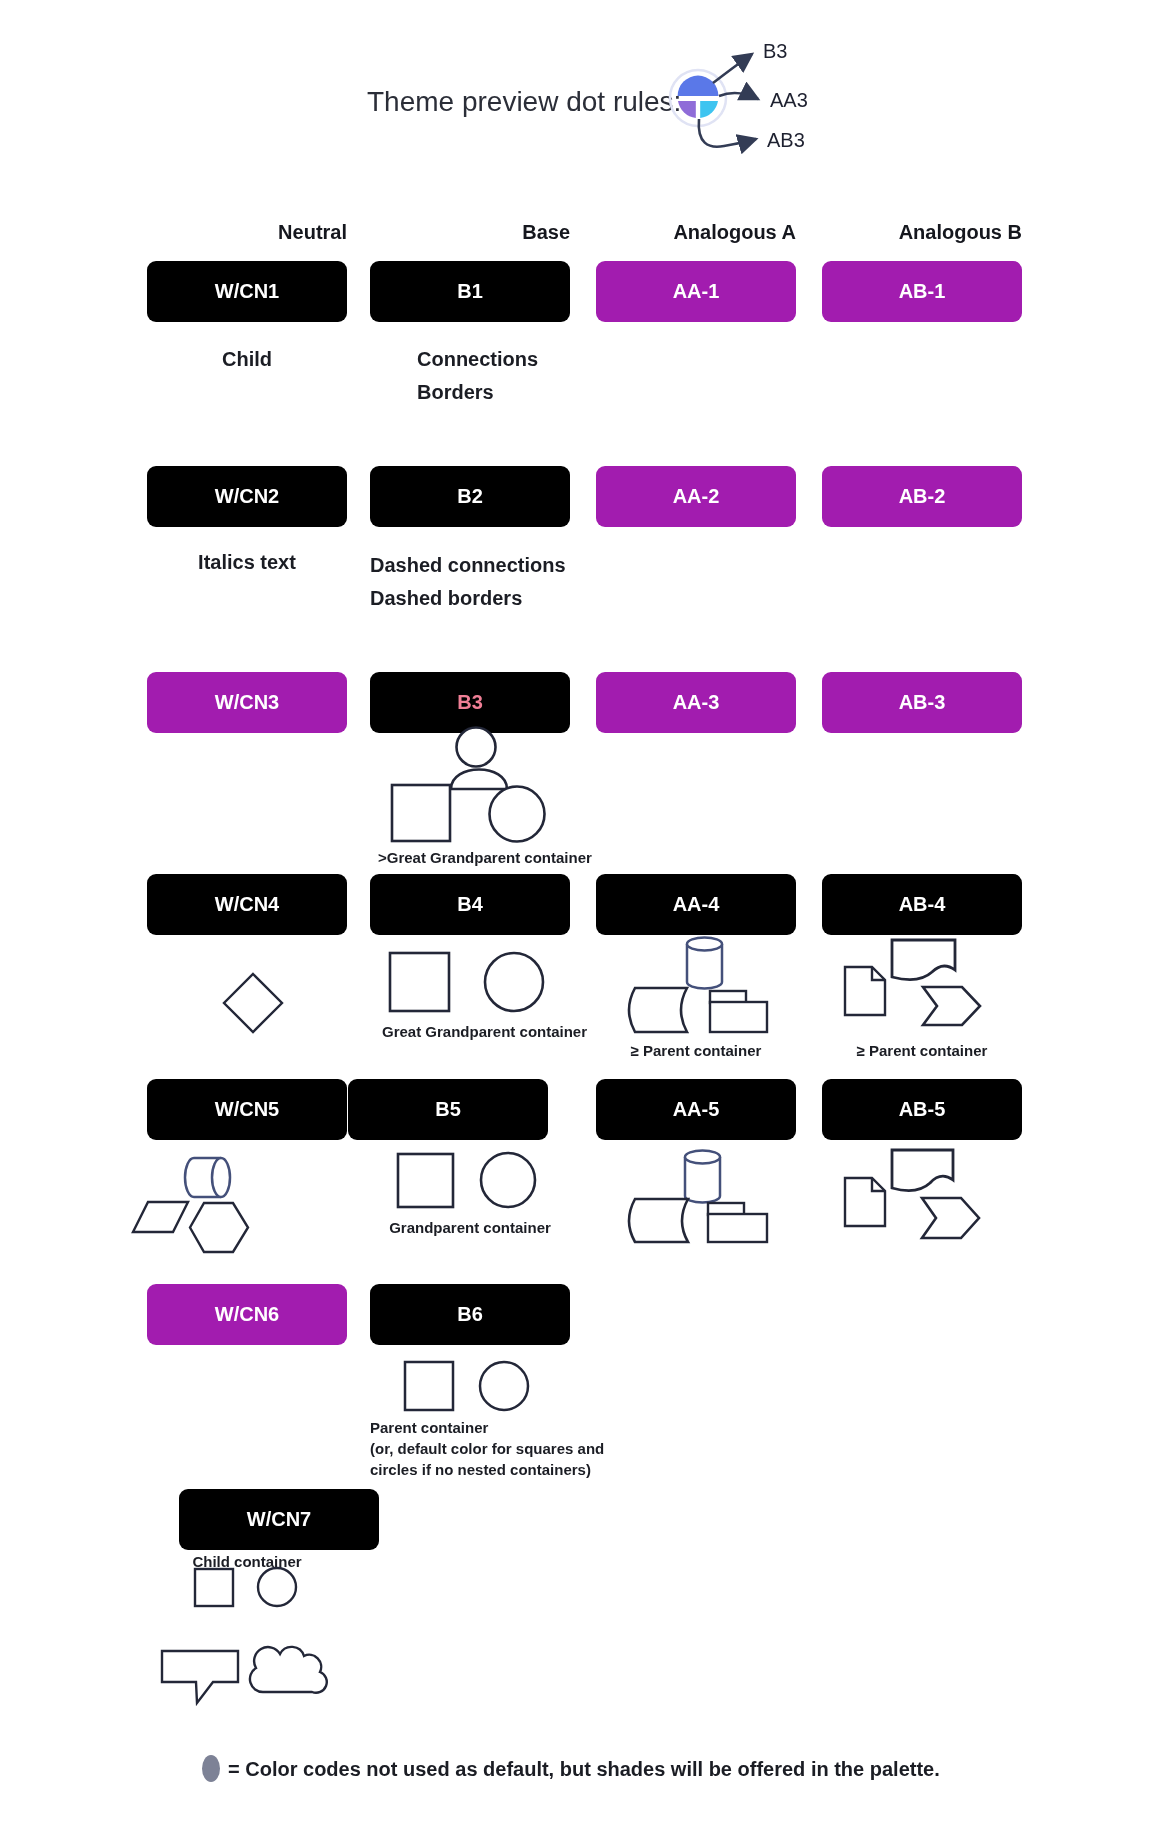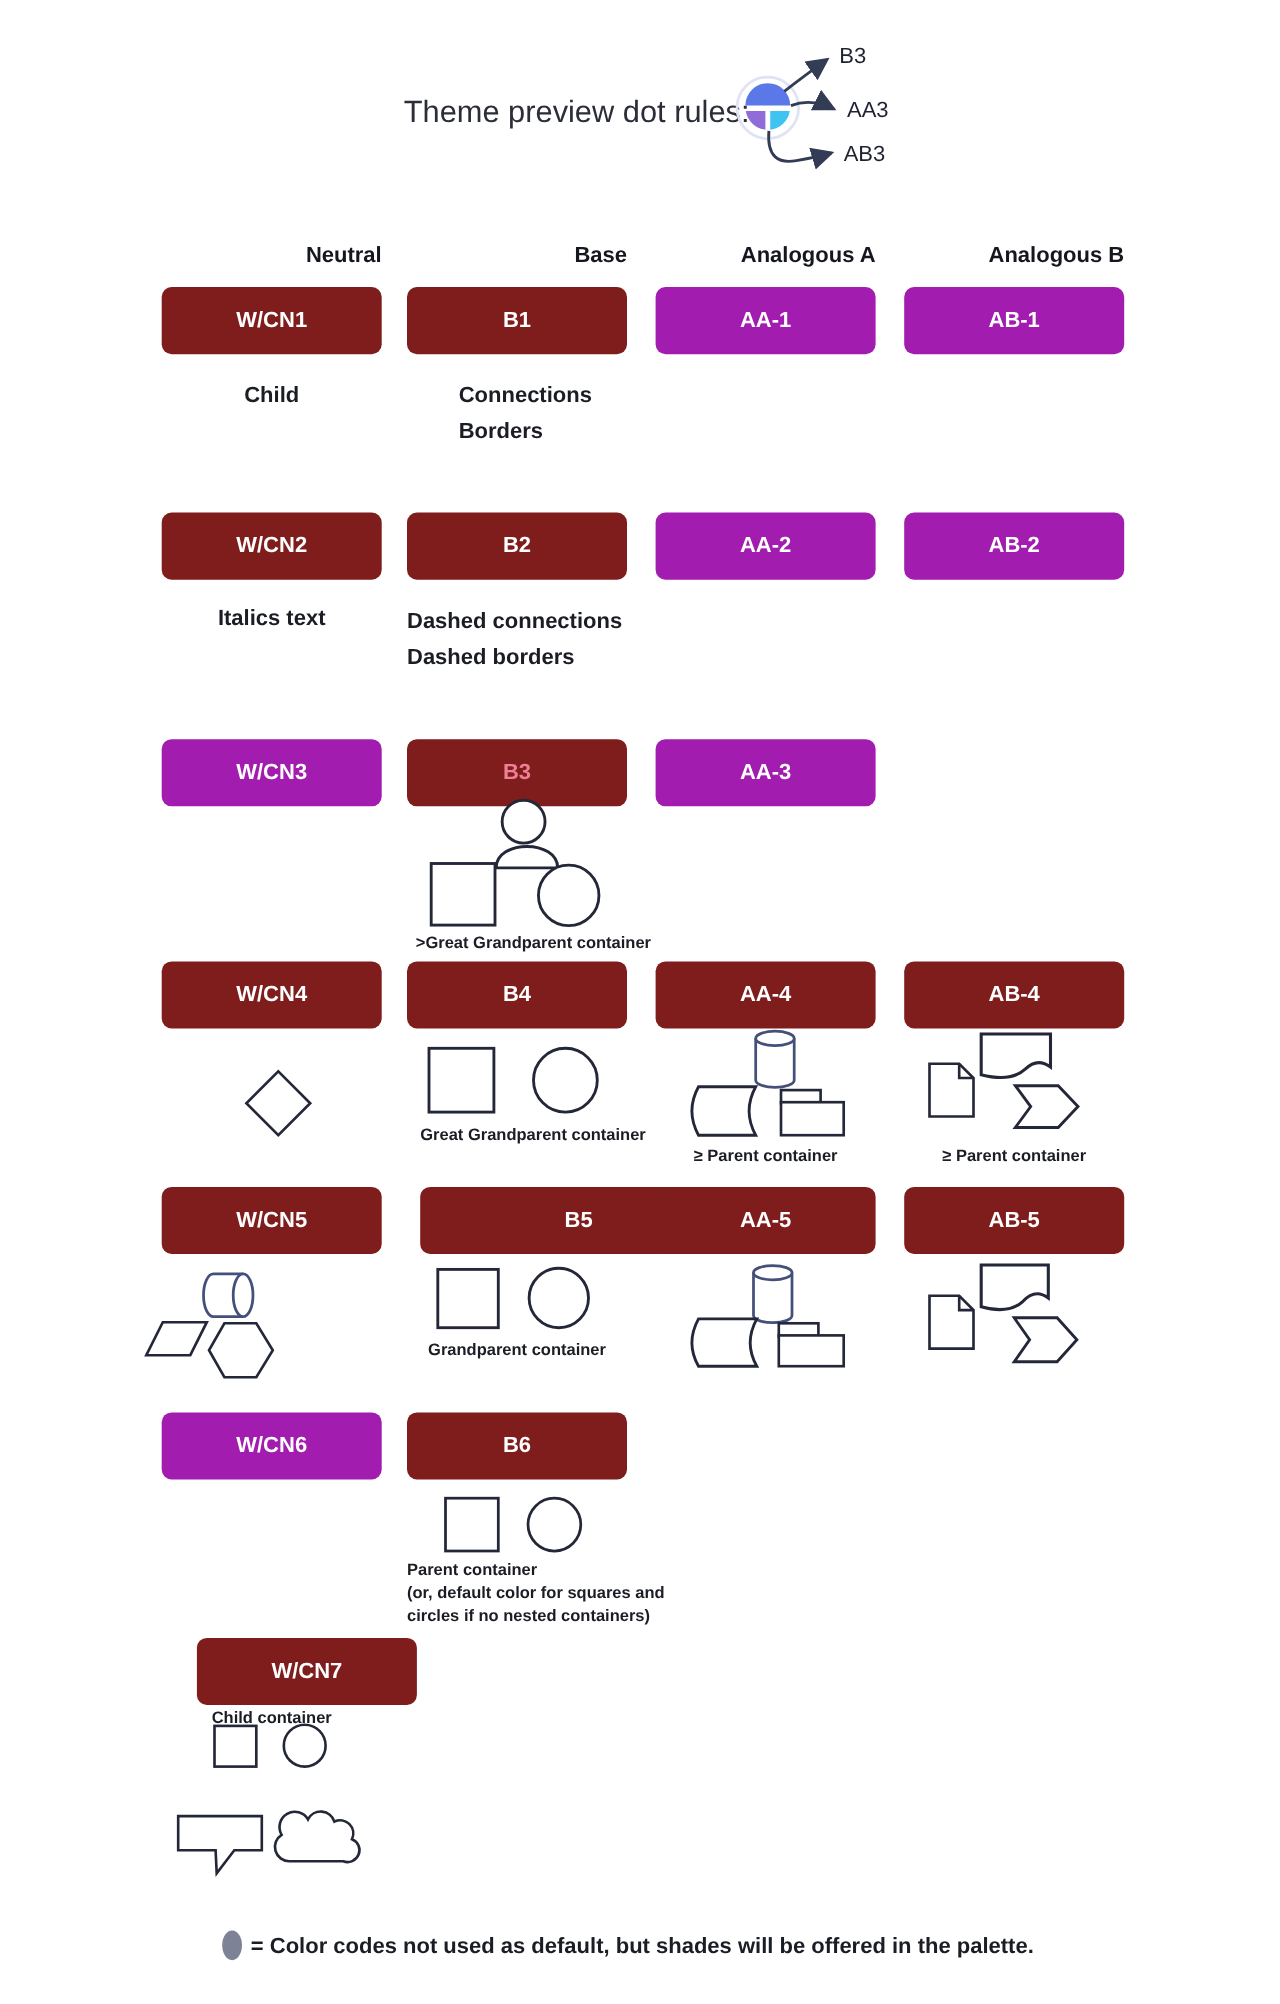--- a/index.html
+++ b/index.html
@@ -4,21 +4,21 @@
 <style>
   html,body{margin:0;padding:0;background:#ffffff;}
   .canvas{position:relative;width:1164px;height:1822px;background:#ffffff;
           font-family:"Liberation Sans",sans-serif;overflow:hidden;}
   .abs{position:absolute;}
   .title{font-size:28px;color:#2b2e38;font-weight:400;white-space:nowrap;}
   .dot-label{font-size:20px;color:#1e2130;white-space:nowrap;}
   .hdr{font-size:20px;font-weight:bold;color:#15171e;width:200px;text-align:right;}
   .chip{width:200px;height:61px;border-radius:9px;display:flex;align-items:center;justify-content:center;
         font-size:20px;font-weight:bold;color:#ffffff;}
-  .chip.dark{background:#7f1d1d;}
+  .chip.dark{background:#000000;}
   .chip.gray{background:#a21caf;}
   .chip.pink-text{color:#F07F96;}
   .cap{font-size:20px;font-weight:bold;color:#1b1d24;line-height:33px;}
   .cap.center{width:200px;text-align:center;}
   .cap-sm{font-size:15px;font-weight:bold;color:#1b1d24;line-height:21px;}
   .cap-sm.center{width:200px;text-align:center;}
   .legend-dot{width:18px;height:27px;border-radius:50%;background:#7D8296;}
   .legend-text{font-size:20px;font-weight:bold;color:#1b1d24;white-space:nowrap;}
   svg{display:block;overflow:visible;}
 </style>
@@ -68,20 +68,21 @@
   <div class="abs chip gray" style="left:822px;top:466px;">AB-2</div>
   <div class="abs cap center" style="left:147px;top:546px;">Italics text</div>
   <div class="abs cap" style="left:370px;top:549px;">
     <div>Dashed connections</div>
     <div>Dashed borders</div>
   </div>
 
   <div class="abs chip gray" style="left:147px;top:672px;">W/CN3</div>
   <div class="abs chip dark pink-text" style="left:370px;top:672px;">B3</div>
   <div class="abs chip gray" style="left:596px;top:672px;">AA-3</div>
+  <div class="abs chip gray" style="left:822px;top:672px;">AB-3</div>
 
   <svg class="abs" style="left:385px;top:725px;" width="170" height="122" viewBox="0 0 170 122">
     <path d="M66,64 C66,38 122,38 122,64 Z" fill="#ffffff" stroke="#232738" stroke-width="2.6"></path>
     <circle cx="91" cy="22" r="19.5" fill="#ffffff" stroke="#232738" stroke-width="2.6"></circle>
     <rect x="7" y="60" width="58" height="56" fill="#ffffff" stroke="#232738" stroke-width="2.6"></rect>
     <circle cx="132" cy="89" r="27.5" fill="#ffffff" stroke="#232738" stroke-width="2.6"></circle>
   </svg>
   <div class="abs cap-sm" style="left:378px;top:847px;">&gt;Great Grandparent container</div>
 
   <div class="abs chip dark" style="left:147px;top:874px;">W/CN4</div>
@@ -110,21 +111,21 @@
 
   <svg class="abs" style="left:840px;top:936px;" width="150" height="92" viewBox="0 0 150 92">
     <path d="M5,31 L32,31 L45,44 L45,79 L5,79 Z" fill="#ffffff" stroke="#232738" stroke-width="2.4"></path>
     <path d="M32,31 L32,44 L45,44" fill="none" stroke="#232738" stroke-width="2.4"></path>
     <path d="M52,4 L115,4 L115,34 Q103,25 92,36 Q79,48 52,41 Z" fill="#ffffff" stroke="#232738" stroke-width="2.8"></path>
     <polygon points="83,51 122,51 140,70 122,89 83,89 97,70" fill="#ffffff" stroke="#232738" stroke-width="2.6"></polygon>
   </svg>
   <div class="abs cap-sm center" style="left:822px;top:1040px;">≥ Parent container</div>
 
   <div class="abs chip dark" style="left:147px;top:1079px;">W/CN5</div>
-  <div class="abs chip dark" style="left:382px;top:1079px;padding-left:44px;">B5</div>
+  <div class="abs chip dark" style="left:348px;top:1079px;">B5</div>
   <div class="abs chip dark" style="left:596px;top:1079px;">AA-5</div>
   <div class="abs chip dark" style="left:822px;top:1079px;">AB-5</div>
 
   <svg class="abs" style="left:128px;top:1152px;" width="125" height="104" viewBox="0 0 125 104">
     <path d="M93,6 L66,6 A9,19.5 0 0 0 66,45 L93,45" fill="#ffffff" stroke="#44507A" stroke-width="2.5"></path>
     <ellipse cx="93" cy="25.5" rx="9" ry="19.5" fill="#ffffff" stroke="#44507A" stroke-width="2.5"></ellipse>
     <polygon points="20,50 60,50 45,80 5,80" fill="#ffffff" stroke="#232738" stroke-width="2.4"></polygon>
     <polygon points="76,51 105,51 120,75.5 105,100 76,100 62,75.5" fill="#ffffff" stroke="#232738" stroke-width="2.4"></polygon>
   </svg>
 

